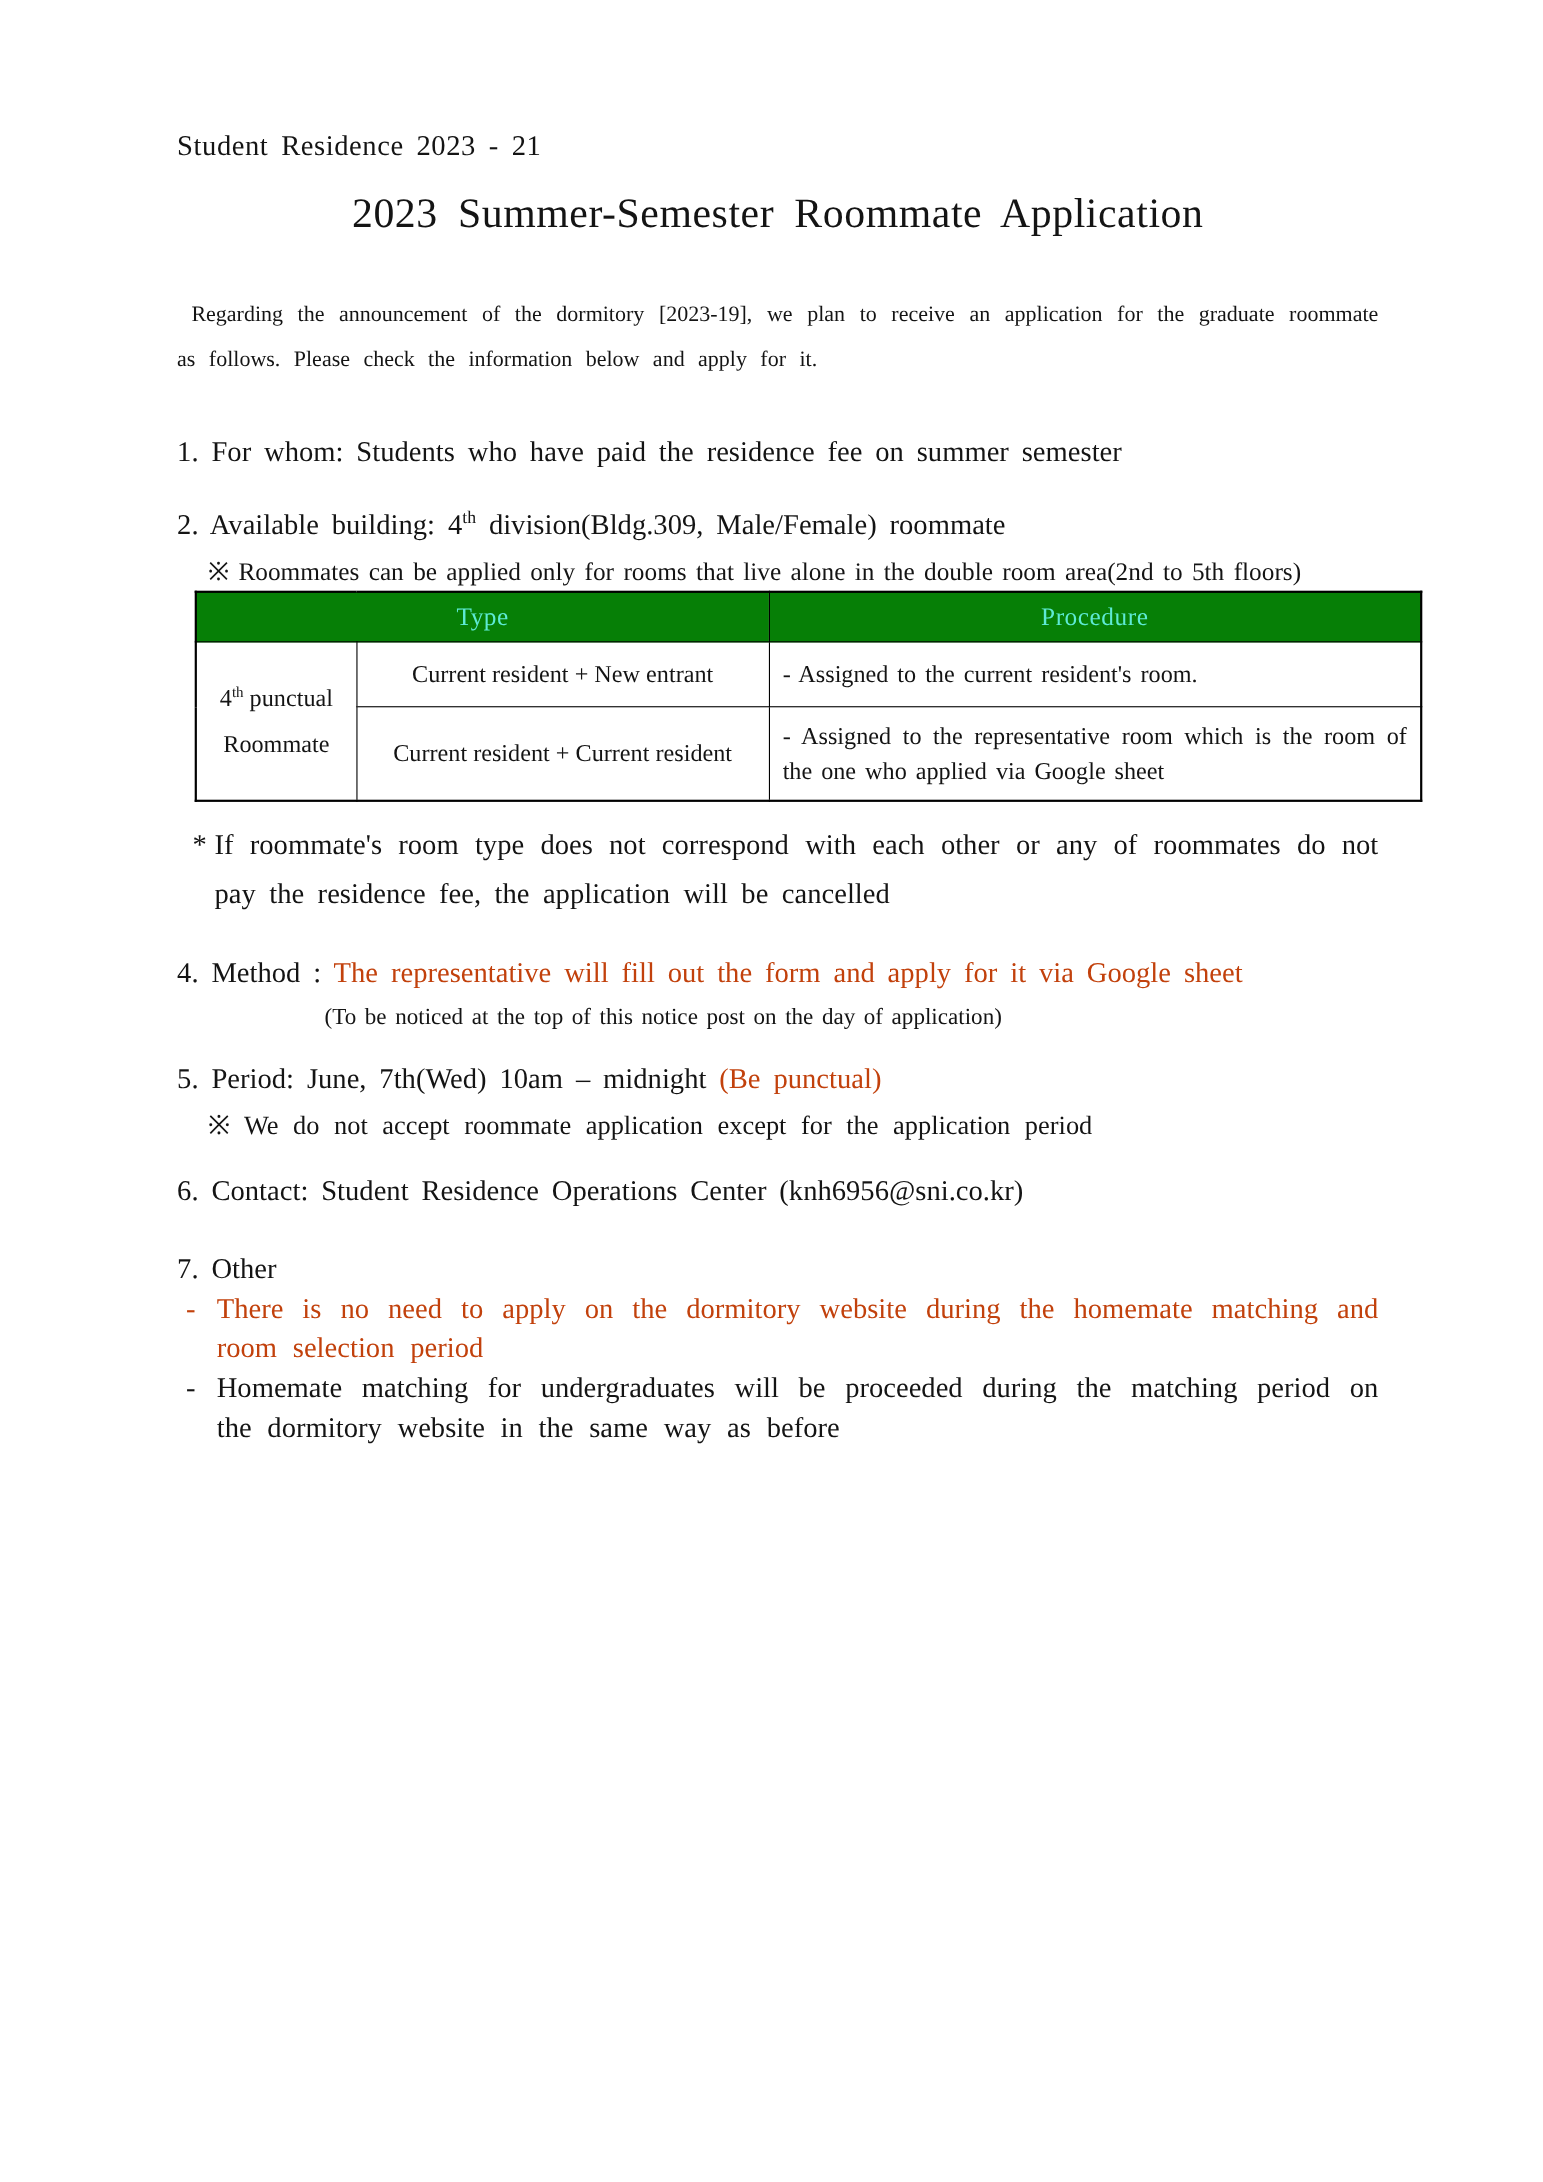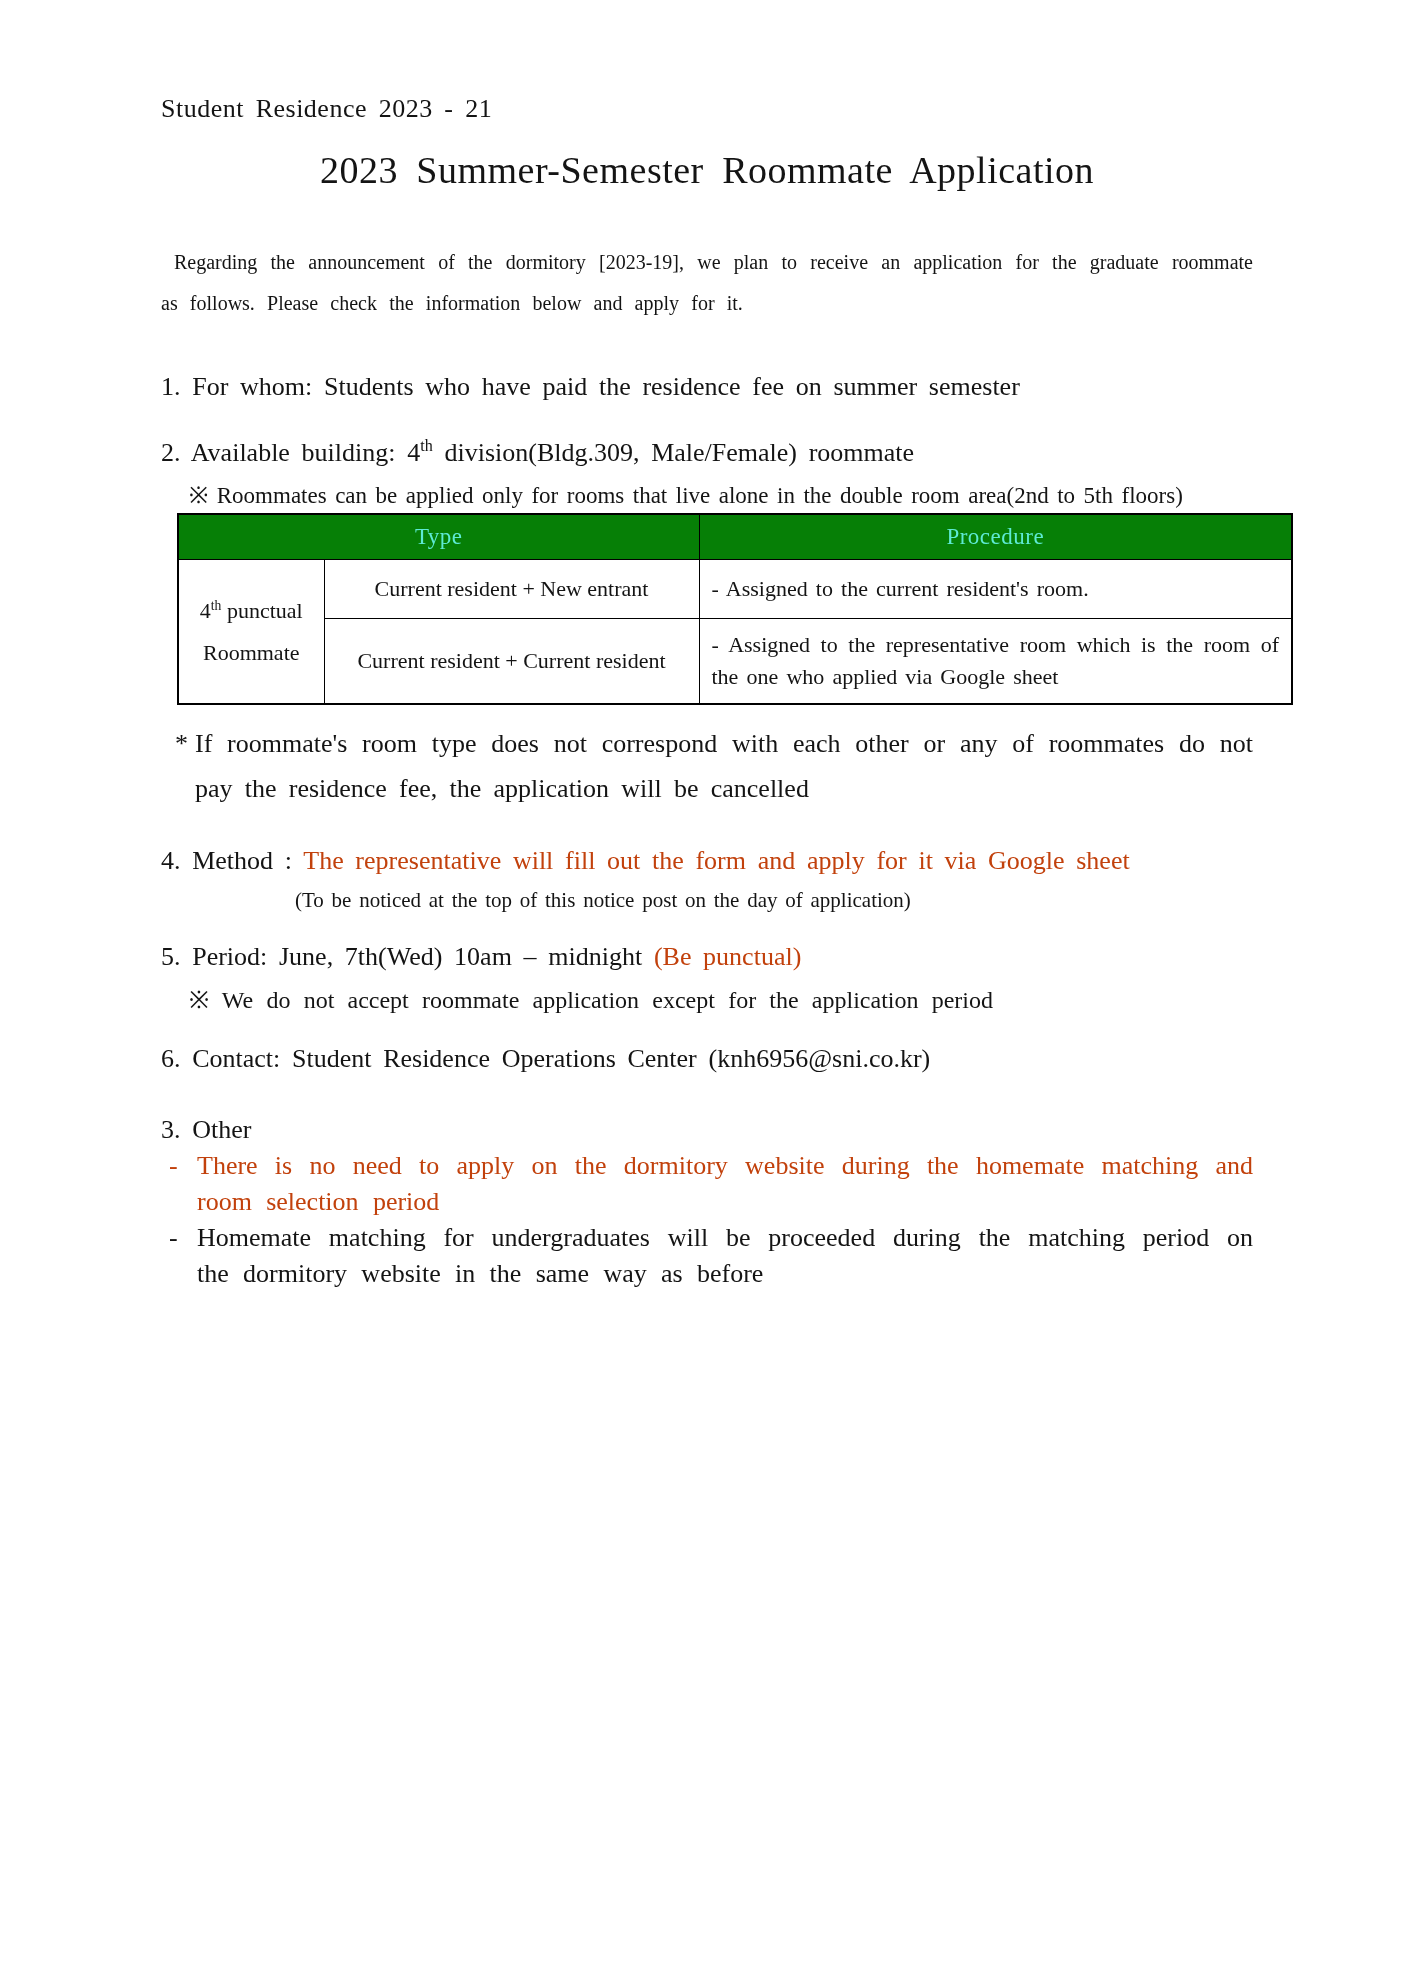--- a/index.html
+++ b/index.html
@@ -3,21 +3,21 @@
 <meta charset="utf-8">
 <style>
   html,body { margin:0; padding:0; background:#ffffff; }
   .page {
     position: relative;
     width: 1365px;
     height: 1984px;
     margin: 0 auto;
     background: #ffffff;
     box-sizing: border-box;
-    padding: 92px 131px 0 142px;
+    padding: 116px 131px 0 142px;
     font-family: "Liberation Serif", "DejaVu Serif", serif;
     color: #141414;
     overflow: hidden;
   }
   .doc-number {
     font-size: 26px;
     line-height: 34px;
     letter-spacing: 0.5px;
     word-spacing: 0.18em;
   }
@@ -195,21 +195,21 @@
   </div>
   <div class="method-subnote">(To be noticed at the top of this notice post on the day of application)</div>
 
   <div class="item item-5">
     <span>5. Period: June, 7th(Wed) 10am – midnight </span><span class="red">(Be punctual)</span>
   </div>
   <div class="period-note">※ We do not accept roommate application except for the application period</div>
 
   <div class="item item-6">6. Contact: Student Residence Operations Center (knh6956@sni.co.kr)</div>
 
-  <div class="item item-7">3. Other</div>
+  <div class="item item-7">7. Other</div>
 
   <div class="hang bullet bullet-red red">
     <span class="marker">-</span>
     <div class="hang-text">There is no need to apply on the dormitory website during the homemate matching and room selection period</div>
   </div>
 
   <div class="hang bullet">
     <span class="marker">-</span>
     <div class="hang-text">Homemate matching for undergraduates will be proceeded during the matching period on the dormitory website in the same way as before</div>
   </div>

